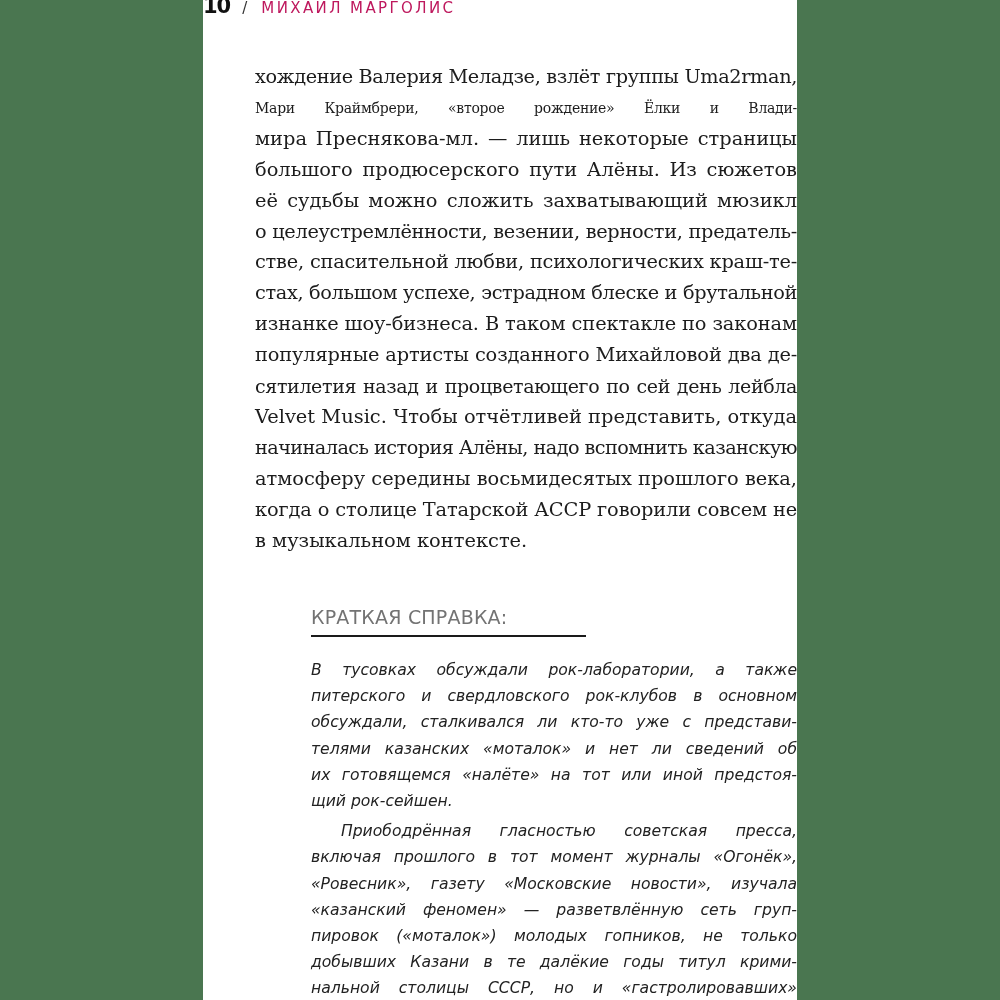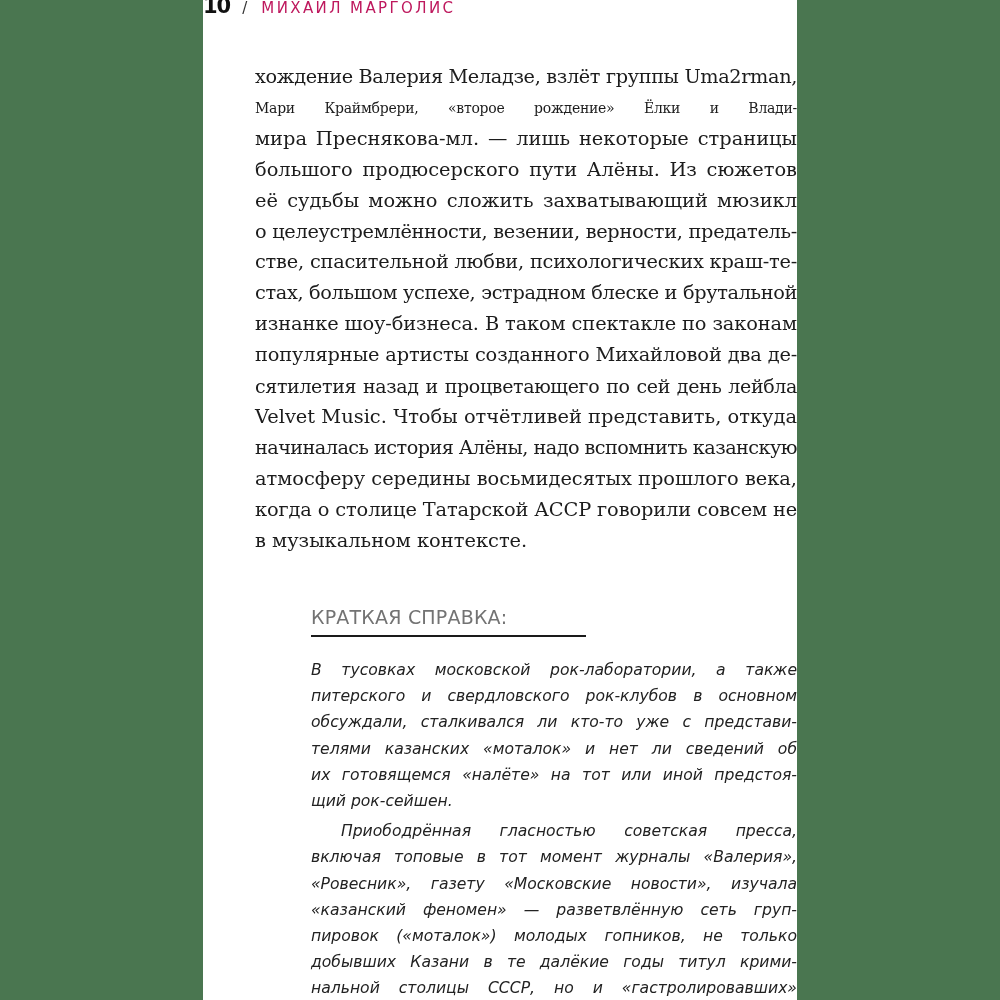--- a/index.html
+++ b/index.html
@@ -148,30 +148,30 @@
     <span class="body-line" style="white-space: nowrap; display: block; transform-origin: 0px 50%; letter-spacing: -0.0214843px; font-size: 19.3933px;">атмосферу середины восьмидесятых прошлого века,</span>
     <span class="body-line" style="white-space: nowrap; display: block; transform-origin: 0px 50%; letter-spacing: -0.126677px; font-size: 19.3654px;">когда о столице Татарской АССР говорили совсем не</span>
     <span class="body-line last" style="white-space: nowrap; display: block;">в музыкальном контексте.</span>
   </div>
 
   <div class="sidebar">
     <h2 class="sidebar-title">КРАТКАЯ СПРАВКА:</h2>
     <div class="sidebar-rule"></div>
     <div class="sidebar-text">
       <p class="sidebar-para">
-        <span class="s-line" style="white-space: nowrap; display: block;">В тусовках московской рок-лаборатории, а также</span>
+        <span class="s-line" style="white-space: nowrap; display: block;">В тусовках обсуждали рок-лаборатории, а также</span>
         <span class="s-line" style="white-space: nowrap; display: block;">питерского и свердловского рок-клубов в основном</span>
         <span class="s-line" style="white-space: nowrap; display: block;">обсуждали, сталкивался ли кто-то уже с представи-</span>
         <span class="s-line" style="white-space: nowrap; display: block;">телями казанских «моталок» и нет ли сведений об</span>
         <span class="s-line" style="white-space: nowrap; display: block;">их готовящемся «налёте» на тот или иной предстоя-</span>
         <span class="s-line last" style="white-space: nowrap; display: block;">щий рок-сейшен.</span>
       </p>
       <p class="sidebar-para">
         <span class="s-line indent" style="white-space: nowrap; display: block;">Приободрённая гласностью советская пресса,</span>
-        <span class="s-line" style="white-space: nowrap; display: block;">включая топовые в тот момент журналы «Валерия»,</span>
+        <span class="s-line" style="white-space: nowrap; display: block;">включая прошлого в тот момент журналы «Огонёк»,</span>
         <span class="s-line" style="white-space: nowrap; display: block;">«Ровесник», газету «Московские новости», изучала</span>
         <span class="s-line" style="white-space: nowrap; display: block;">«казанский феномен» — разветвлённую сеть груп-</span>
         <span class="s-line" style="white-space: nowrap; display: block;">пировок («моталок») молодых гопников, не только</span>
         <span class="s-line" style="white-space: nowrap; display: block;">добывших Казани в те далёкие годы титул крими-</span>
         <span class="s-line" style="white-space: nowrap; display: block;">нальной столицы СССР, но и «гастролировавших»</span>
       </p>
     </div>
   </div>
 
 </div>

